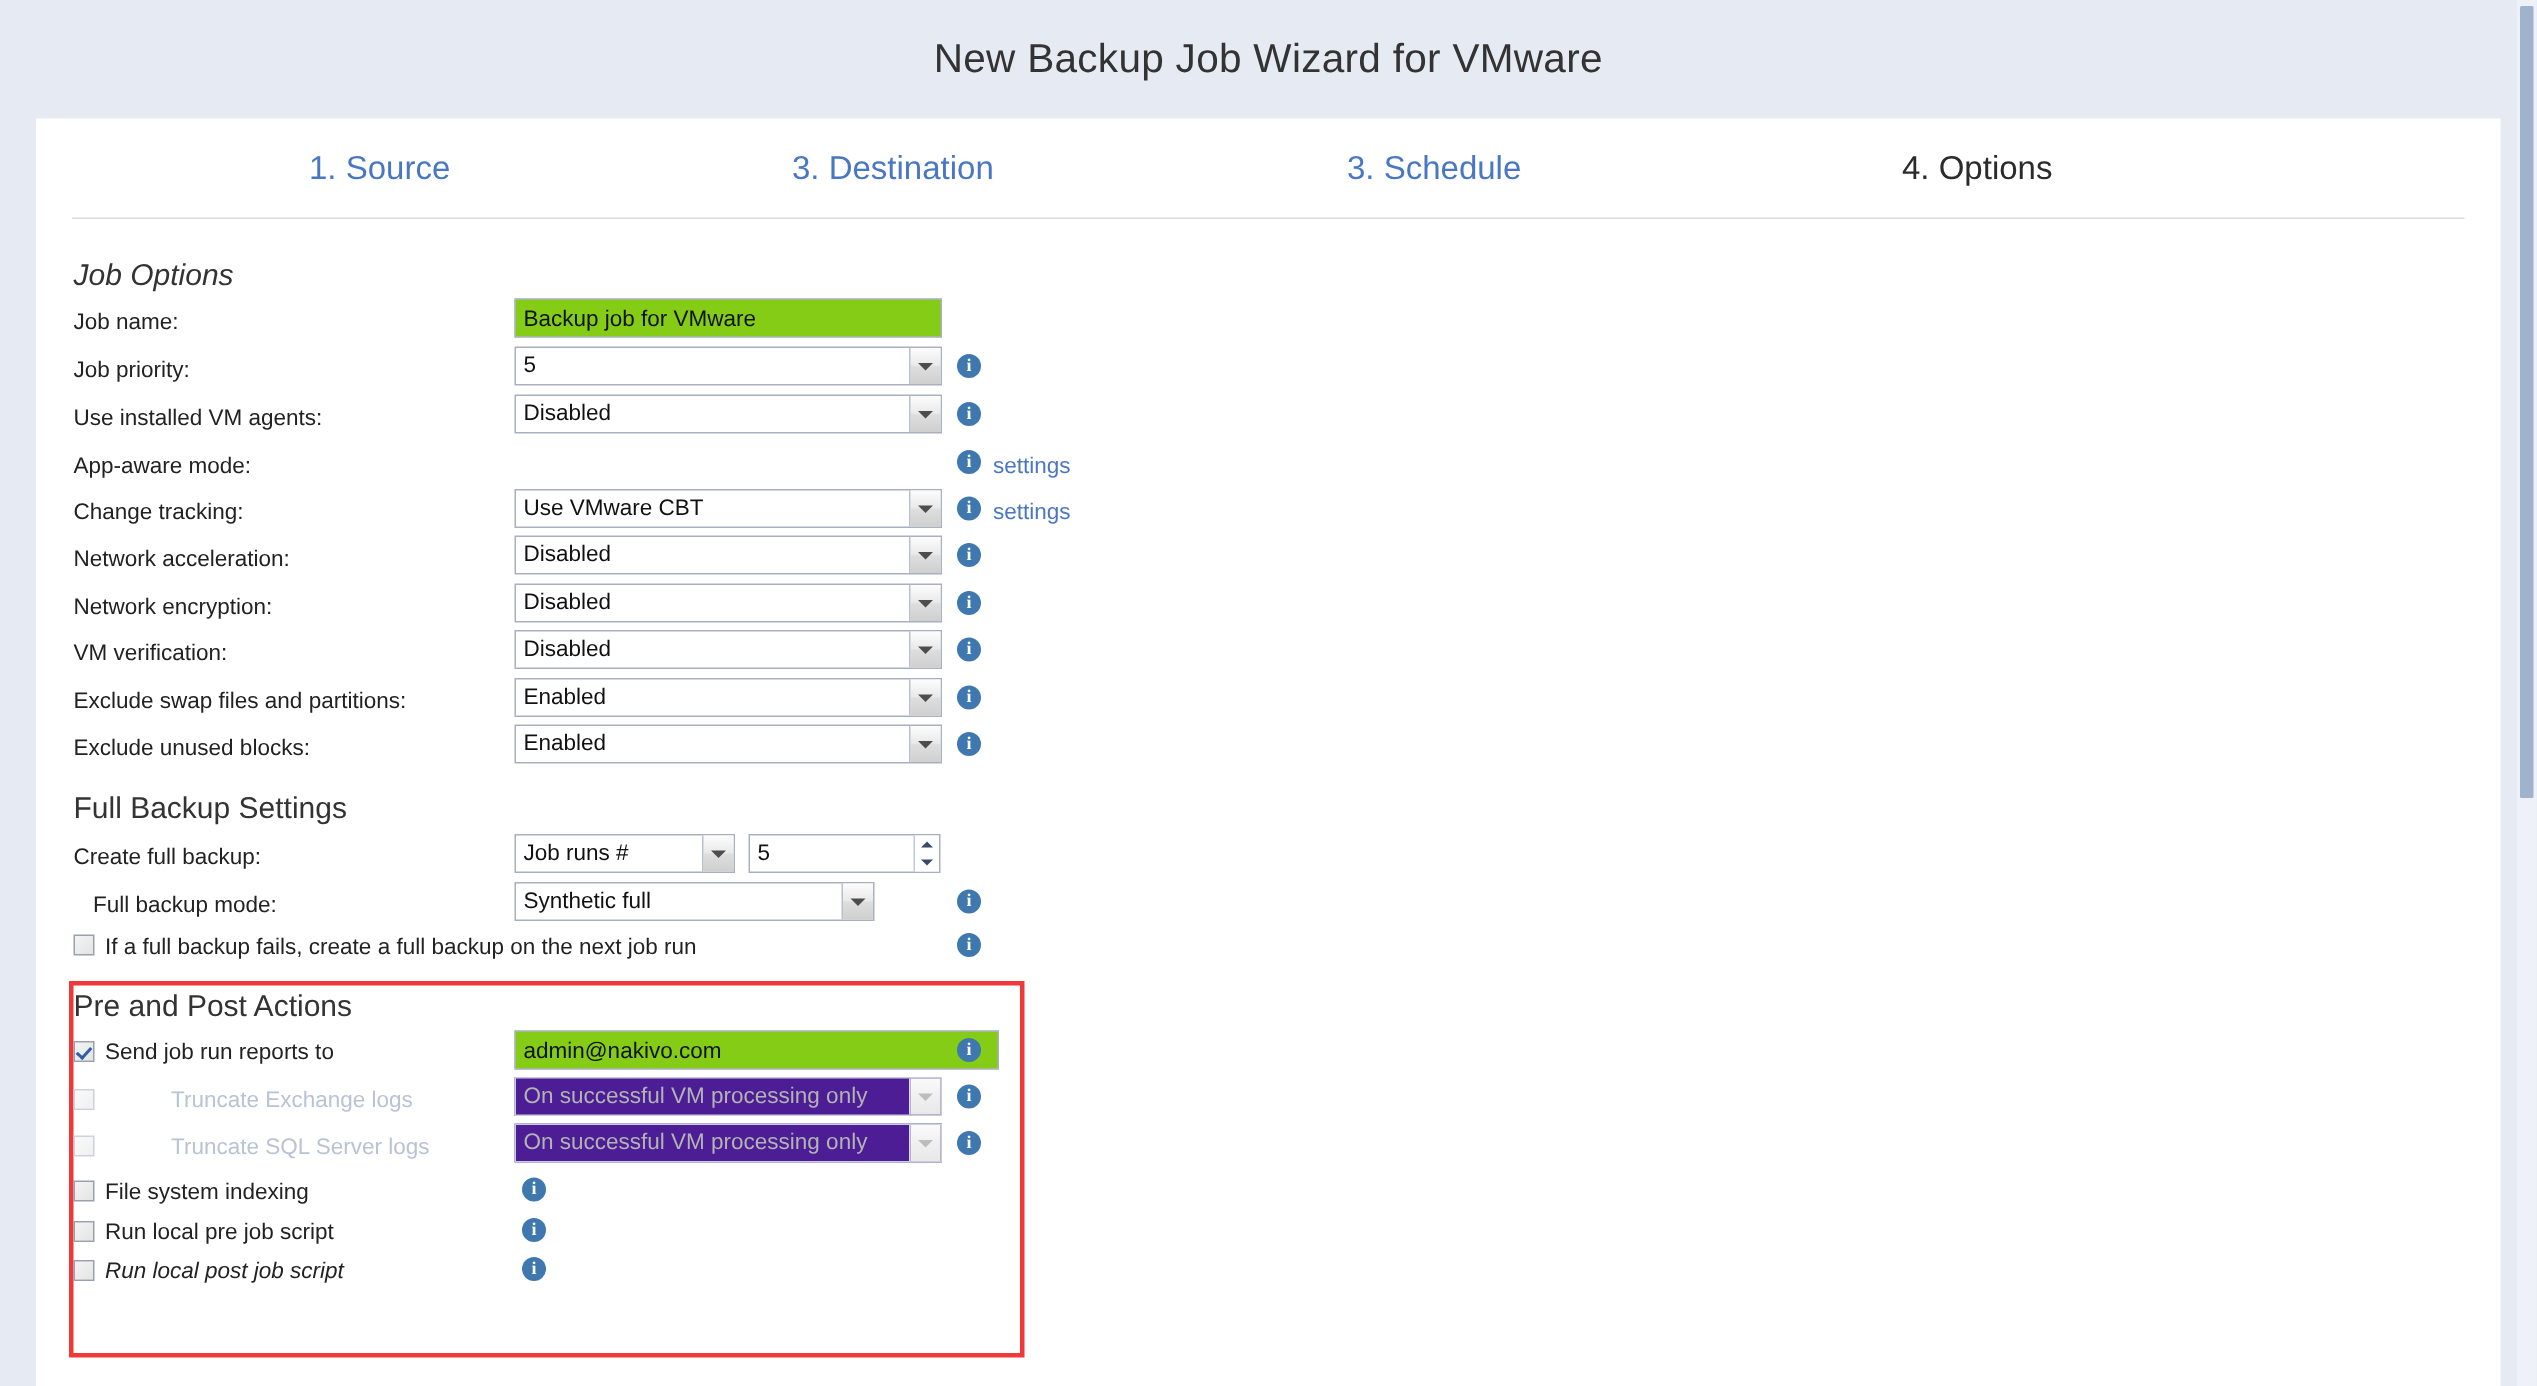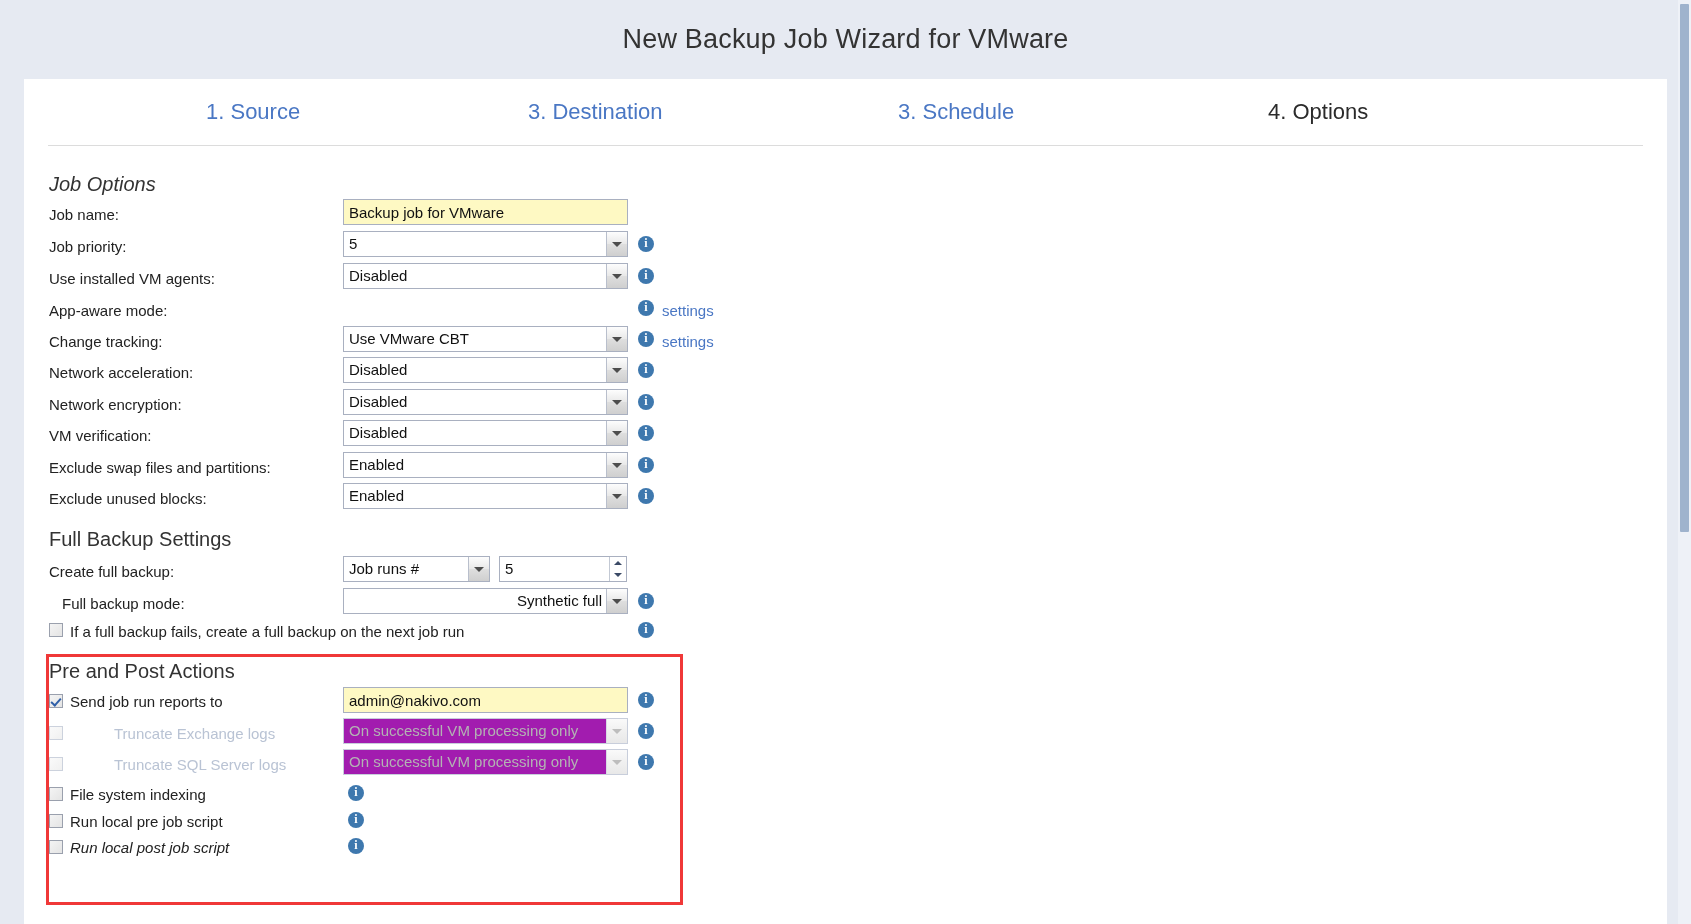--- a/index.html
+++ b/index.html
@@ -81,21 +81,21 @@
     white-space: nowrap;
     line-height: 18px;
   }
   .row-label.dim { color: #b9c3d4; margin-left: 44px; }
 
   
   .txt {
     position: absolute;
     height: 26px;
     border: 1px solid #a9b0c0;
-    background: #fef9c3;
+    background: #84cc16;
     font-size: 15px;
     color: #111111;
     padding: 0 5px;
     line-height: 24px;
     font-family: "Liberation Sans", sans-serif;
     outline: none;
   }
 
   
   .sel {
@@ -127,21 +127,21 @@
     content: "";
     position: absolute;
     left: 50%; top: 50%;
     margin-left: -5px; margin-top: -2px;
     width: 0; height: 0;
     border-left: 5px solid transparent;
     border-right: 5px solid transparent;
     border-top: 5px solid #4d4d4d;
   }
   
-  .sel.disabled { background: #a21caf; border-color: #c8cedb; cursor: default; }
+  .sel.disabled { background: #4c1d95; border-color: #c8cedb; cursor: default; }
   .sel.disabled .sel-val { color: #b3b3b3; }
   .sel.disabled .sel-btn {
     background: linear-gradient(to bottom, #fafafa 0%, #f0f0f0 50%, #e8e8e8 100%);
     border-left-color: #d8dce4;
   }
   .sel.disabled .sel-btn::after { border-top-color: #bdbdbd; }
 
   
   .spin {
     position: absolute;
@@ -353,37 +353,37 @@
       </div>
       <div class="spin" style="left:475px; top:410px; width:128px;">
         <div class="spin-val">5</div>
         <div class="spin-btns">
           <div class="spin-up"></div>
           <div class="spin-dn"></div>
         </div>
       </div>
 
       <div class="row-label" style="left:38px; top:449px;">Full backup mode:</div>
-      <div class="sel" style="left:319px; top:442px; width:285px;text-align:right;">
+      <div class="sel" style="left:319px; top:442px; width:240px;">
         <div class="sel-val">Synthetic full</div>
         <div class="sel-btn"></div>
       </div>
       <div class="info" style="left:614px; top:447px;">i</div>
 
       <div class="cbx" style="left:25px; top:477px;"></div>
       <div class="row-label" style="left:46px; top:477px;">If a full backup fails, create a full backup on the next job run</div>
       <div class="info" style="left:614px; top:476px;">i</div>
 
       <div class="redbox" style="left:22px; top:508px; width:637px; height:251px;"></div>
 
       <div class="section-title" style="left:25px; top:514px;">Pre and Post Actions</div>
 
       <div class="cbx checked" style="left:25px; top:548px;"></div>
       <div class="row-label" style="left:46px; top:547px;">Send job run reports to</div>
-      <input class="txt" style="left: 319px; top: 541px; width: 285px;" value="admin@nakivo.com">
+      <input class="txt" style="left: 319px; top: 541px; width: 323px;" value="admin@nakivo.com">
       <div class="info" style="left:614px; top:546px;">i</div>
 
       <div class="cbx disabled" style="left:25px; top:580px;"></div>
       <div class="row-label dim" style="left:46px; top:579px;">Truncate Exchange logs</div>
       <div class="sel disabled" style="left:319px; top:572px; width:285px;">
         <div class="sel-val">On successful VM processing only</div>
         <div class="sel-btn"></div>
       </div>
       <div class="info" style="left:614px; top:577px;">i</div>
 

